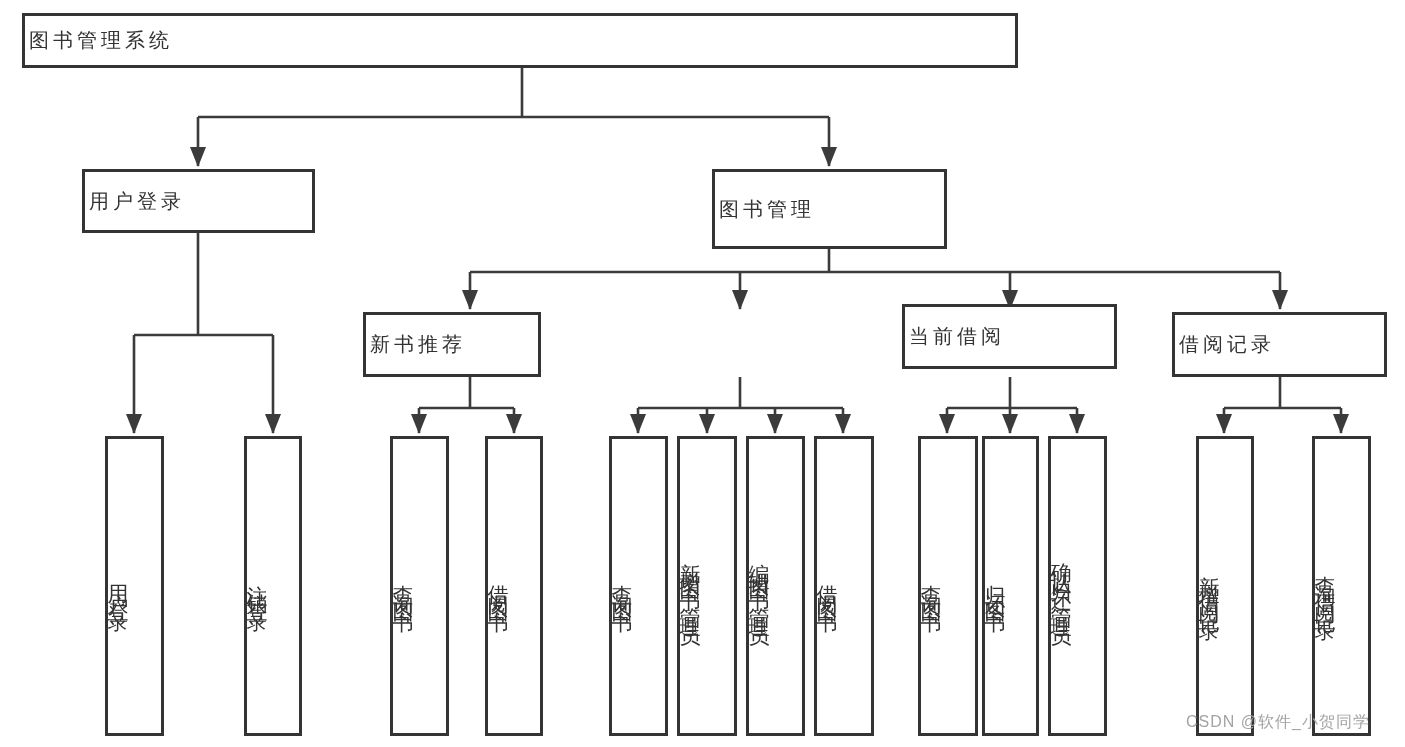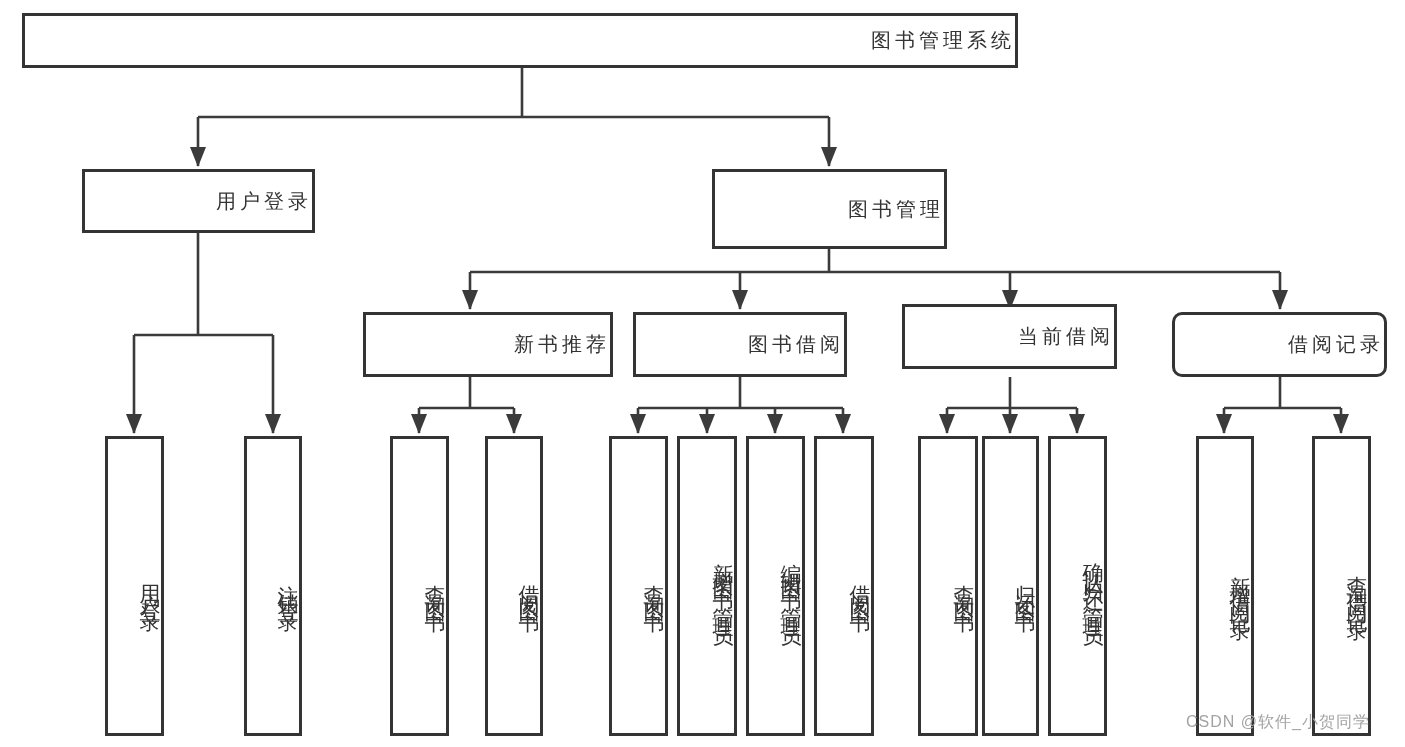--- a/index.html
+++ b/index.html
@@ -22,21 +22,21 @@
     top: 0;
     pointer-events: none;
   }
   .box {
     position: absolute;
     box-sizing: border-box;
     background: #ffffff;
     border: 3px solid #343434;
     display: flex;
     align-items: center;
-    justify-content: flex-end;
+    justify-content: flex-start;
     z-index: 2;
   }
   .box.h span {
     font-size: 20px;
     letter-spacing: 4px;
     text-indent: 4px; 
     white-space: nowrap;
     color: #333333;
   }
   .box.leaf span {
@@ -108,30 +108,27 @@
     <span>图书管理系统</span>
   </div>
 
   <div class="box h" style="left:82px; top:169px; width:233px; height:64px;">
     <span>用户登录</span>
   </div>
   <div class="box h" style="left:712px; top:169px; width:235px; height:80px;">
     <span>图书管理</span>
   </div>
 
-  <div class="box h" style="left:363px; top:312px; width:250px; height:65px;">
+  <div class="box h" style="left:363px; top:312px; width:178px; height:65px;">
     <span>新书推荐</span>
-  </div>
-  <div class="box h" style="left:633px; top:312px; width:214px; height:65px;">
-    <span>图书借阅</span>
   </div>
   <div class="box h" style="left:902px; top:304px; width:215px; height:65px;">
     <span>当前借阅</span>
   </div>
-  <div class="box h" style="left:1172px; top:312px; width:215px; height:65px;border-radius:10px;">
+  <div class="box h" style="left:1172px; top:312px; width:215px; height:65px;">
     <span>借阅记录</span>
   </div>
 
   <div class="box leaf" style="left:105px; top:436px; width:59px; height:300px;">
     <span>用户登录</span>
   </div>
   <div class="box leaf" style="left:244px; top:436px; width:58px; height:300px;">
     <span>注销登录</span>
   </div>
 

